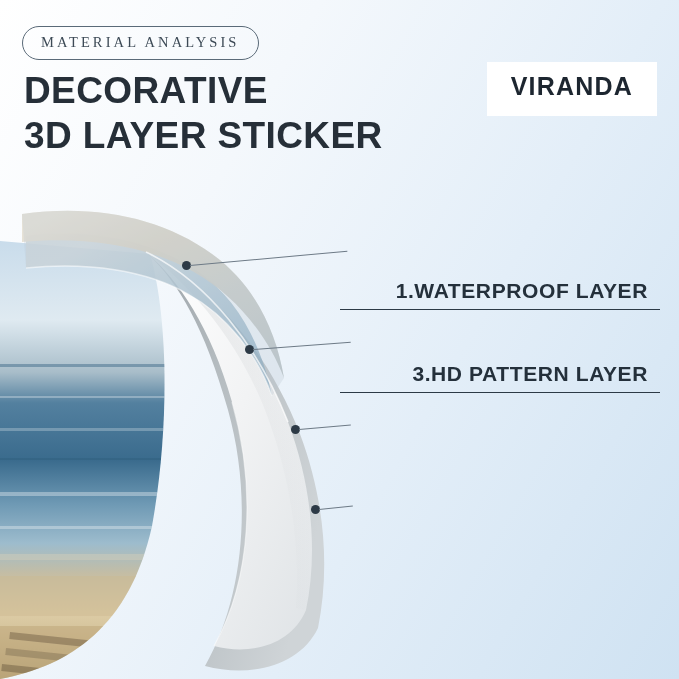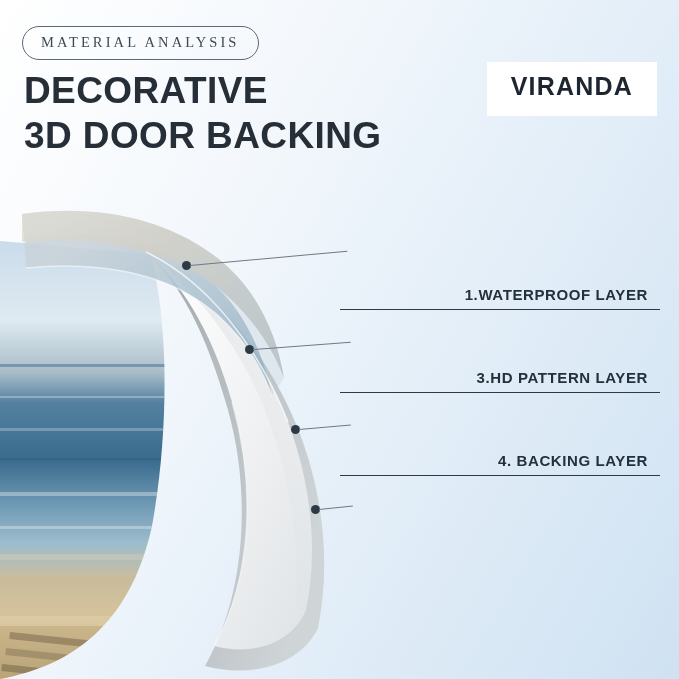--- a/index.html
+++ b/index.html
@@ -70,21 +70,21 @@
     width: 320px;
   }
   .label-row {
     position: relative;
     height: 83px;
   }
   .label-text {
     position: absolute;
     right: 12px;
     bottom: 12px;
-    font-size: 15px;
+    font-size: 21px;
     font-weight: bold;
     letter-spacing: 0.6px;
     color: #24303b;
     white-space: nowrap;
   }
   .label-rule {
     position: absolute;
     left: 0;
     right: 0;
     bottom: 5px;
@@ -117,21 +117,21 @@
 </style>
 </head>
 <body>
 
 <div class="poster">
 
   <div class="badge">MATERIAL ANALYSIS</div>
 
   <div class="title">
     <span>DECORATIVE</span>
-    <span class="l2">3D DOOR BACKING</span>
+    <span class="l2">3D LAYER STICKER</span>
   </div>
 
   <div class="brandbox">
     <div class="brand">VIRANDA</div>
   </div>
 
   <div class="art">
     <svg width="460" height="483" viewBox="0 0 460 483" xmlns="http://www.w3.org/2000/svg">
       <defs>
         <linearGradient id="seaSky" x1="0" y1="0" x2="0" y2="1">
@@ -240,20 +240,16 @@
       <div class="label-text">1.WATERPROOF LAYER</div>
       <div class="label-rule"></div>
     </div>
 
     <div class="label-row">
       <div class="label-text">3.HD PATTERN LAYER</div>
       <div class="label-rule"></div>
     </div>
 
 
-    <div class="label-row">
-      <div class="label-text">4. BACKING LAYER</div>
-      <div class="label-rule"></div>
-    </div>
 
   </div>
 
 </div>
 
 </body></html>

